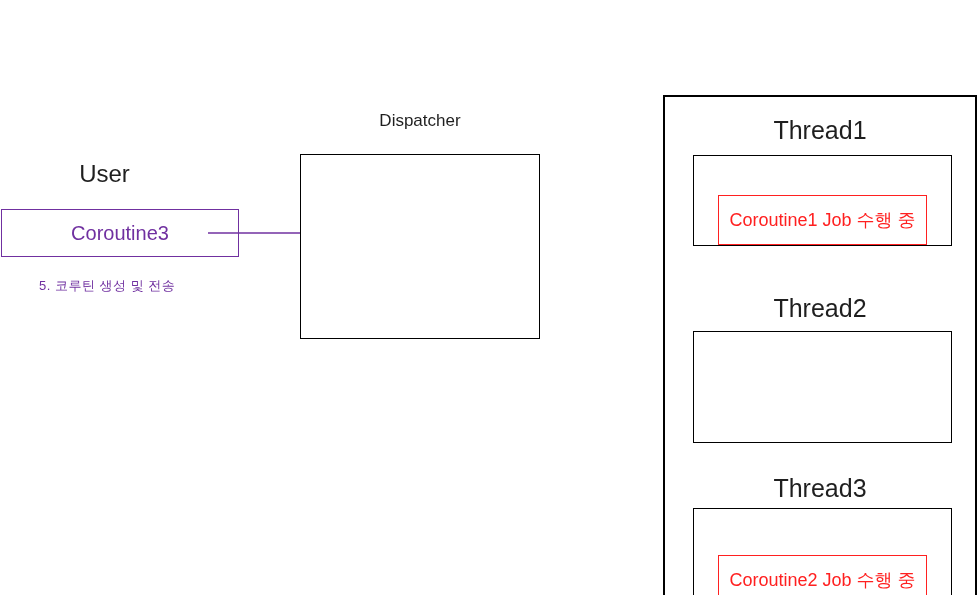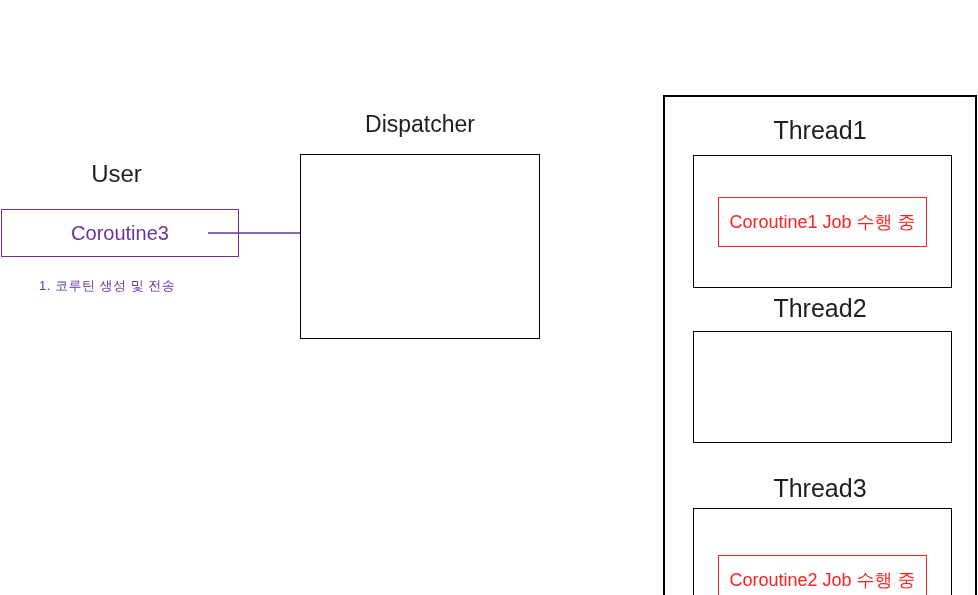--- a/index.html
+++ b/index.html
@@ -11,26 +11,26 @@
     width: 978px;
     height: 595px;
     background: #ffffff;
     overflow: hidden;
     color: #1f1f1f;
   }
 
   .title {
     position: absolute;
     text-align: center;
-    font-size: 23px;
+    font-size: 17px;
     color: #1f1f1f;
     white-space: nowrap;
   }
 
-  .user-title      { left: 12px;   top: 160px; width: 209px; font-size: 24px; }
+  .user-title      { left: 0;   top: 160px; width: 209px; font-size: 24px; }
   .dispatcher-title{ left: 300px; top: 111px; width: 240px; }
   .pool-title      { left: 663px; top: 7px;  width: 314px; font-size: 26px; }
 
   .coroutine-box {
     position: absolute;
     left: 1px; top: 209px;
     width: 238px; height: 48px;
     border: 1.5px solid #7030a0;
     background: #ffffff;
     display: flex; align-items: center; justify-content: center;
@@ -81,21 +81,21 @@
   .thread-title.t2 { top: 197px; }
   .thread-title.t3 { top: 377px; }
 
   .thread-box {
     position: absolute;
     left: 28px; width: 259px;
     border: 1.5px solid #000000;
     background: #ffffff;
     display: flex; align-items: center; justify-content: center;
   }
-  .thread-box.b1 { top: 58px;  height: 133px; }
+  .thread-box.b1 { top: 58px;  height: 91px; align-items: flex-end; }
   .thread-box.b2 { top: 234px; height: 112px; }
   .thread-box.b3 { top: 411px; height: 144px; }
 
   .job-box {
     width: 209px; height: 50px;
     border: 1.5px solid #ff2020;
     background: #ffffff;
     display: flex; align-items: center; justify-content: center;
     font-size: 18px;
     color: #ff2020;
@@ -111,21 +111,21 @@
 
   <div class="coroutine-box">
     <span>Coroutine3</span>
   </div>
 
   <svg class="arrow" width="119" height="14" viewBox="0 0 119 14">
     <line x1="0" y1="7" x2="108" y2="7" stroke="#7030a0" stroke-width="1.5"></line>
     <polygon points="107,2.5 118,7 107,11.5" fill="#7030a0"></polygon>
   </svg>
 
-  <div class="annotation">1. 코루틴 생성 및 전송</div>
+  <div class="annotation">5. 코루틴 생성 및 전송</div>
 
   <div class="title dispatcher-title">Dispatcher</div>
 
   <div class="dispatcher-box"></div>
 
 
   <div class="pool-container">
 
     <div class="thread-title t1">Thread1</div>
     <div class="thread-box b1">

